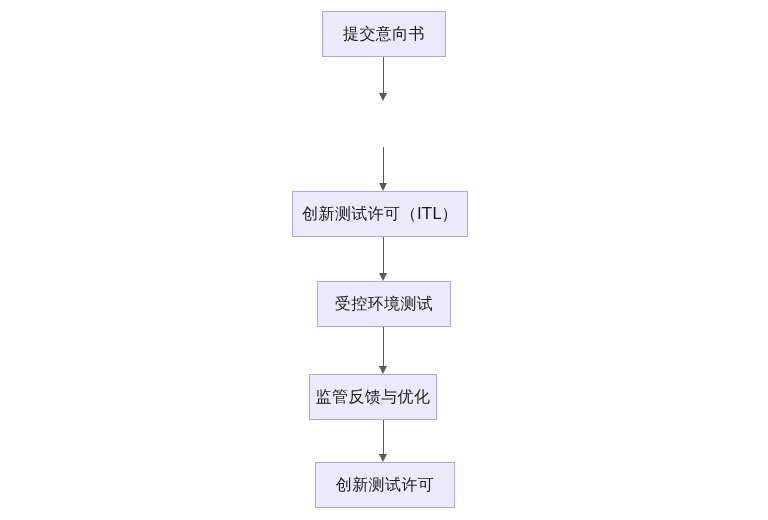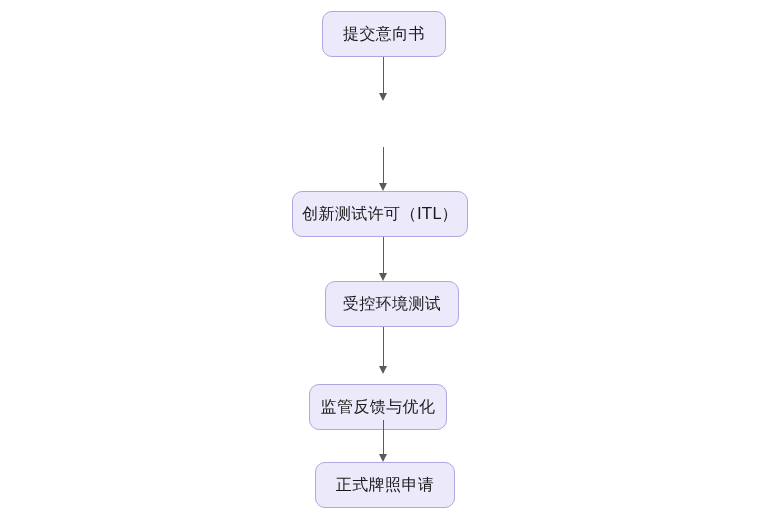--- a/index.html
+++ b/index.html
@@ -16,21 +16,21 @@
   #flowchart {
     position: relative;
     width: 768px;
     height: 520px;
   }
   .node {
     position: absolute;
     box-sizing: border-box;
     background: #ece9fb;
     border: 1px solid #b4a4e1;
-    border-radius: 10px;
+    border-radius: 0;
     display: flex;
     align-items: center;
     justify-content: center;
     color: #1a1a1a;
     font-size: 16px;
     line-height: 1;
     letter-spacing: 0.4px;
     white-space: nowrap;
     font-family: "DejaVu Sans", "Liberation Sans", sans-serif;
   }
@@ -78,35 +78,35 @@
 
   <div class="node" style="left:292px; top:191px; width:176px; height:46px;">
     <span>创新测试许可（ITL）</span>
   </div>
 
   <div class="connector" style="left:379px; top:237px; height:44px;">
     <div class="shaft" style="height:36px;"></div>
     <div class="head"></div>
   </div>
 
-  <div class="node" style="left:317px; top:281px; width:134px; height:46px;margin-left:8px;">
+  <div class="node" style="left:317px; top:281px; width:134px; height:46px;">
     <span>受控环境测试</span>
   </div>
 
   <div class="connector" style="left:379px; top:327px; height:47px;">
     <div class="shaft" style="height:39px;"></div>
     <div class="head"></div>
   </div>
 
-  <div class="node" style="left:309px; top:384px; width:138px; height:46px;">
+  <div class="node" style="left:309px; top:374px; width:128px; height:46px;">
     <span>监管反馈与优化</span>
   </div>
 
   <div class="connector" style="left:379px; top:420px; height:42px;">
     <div class="shaft" style="height:34px;"></div>
     <div class="head"></div>
   </div>
 
   <div class="node" style="left:315px; top:462px; width:140px; height:46px;">
-    <span>正式牌照申请</span>
+    <span>创新测试许可</span>
   </div>
 
 </div>
 
 </body></html>

